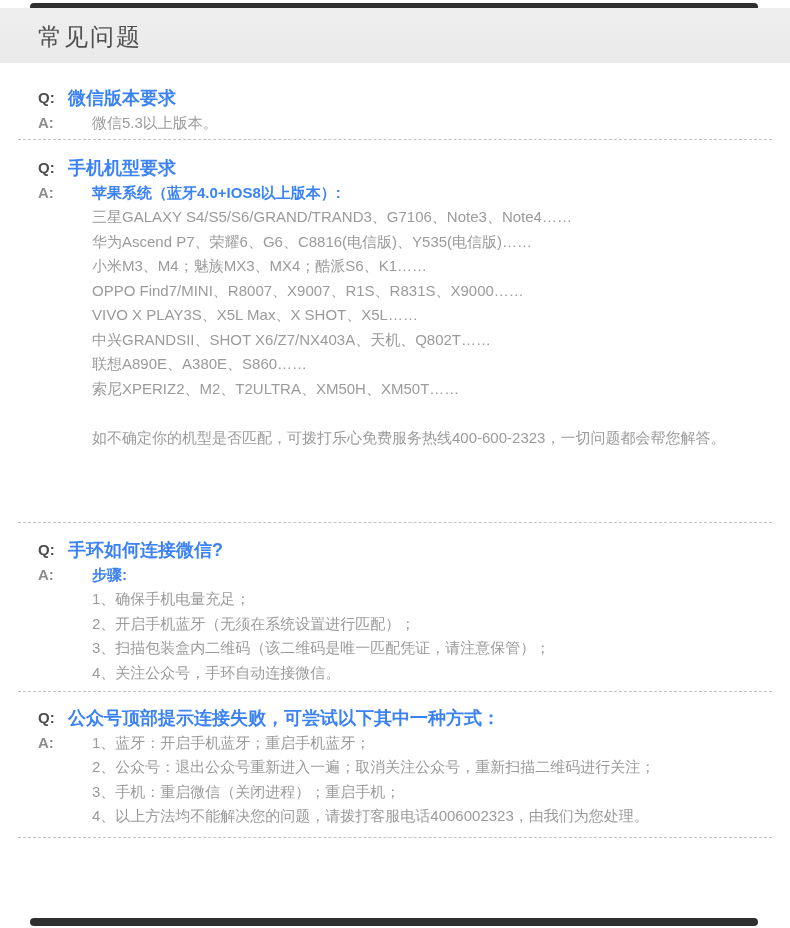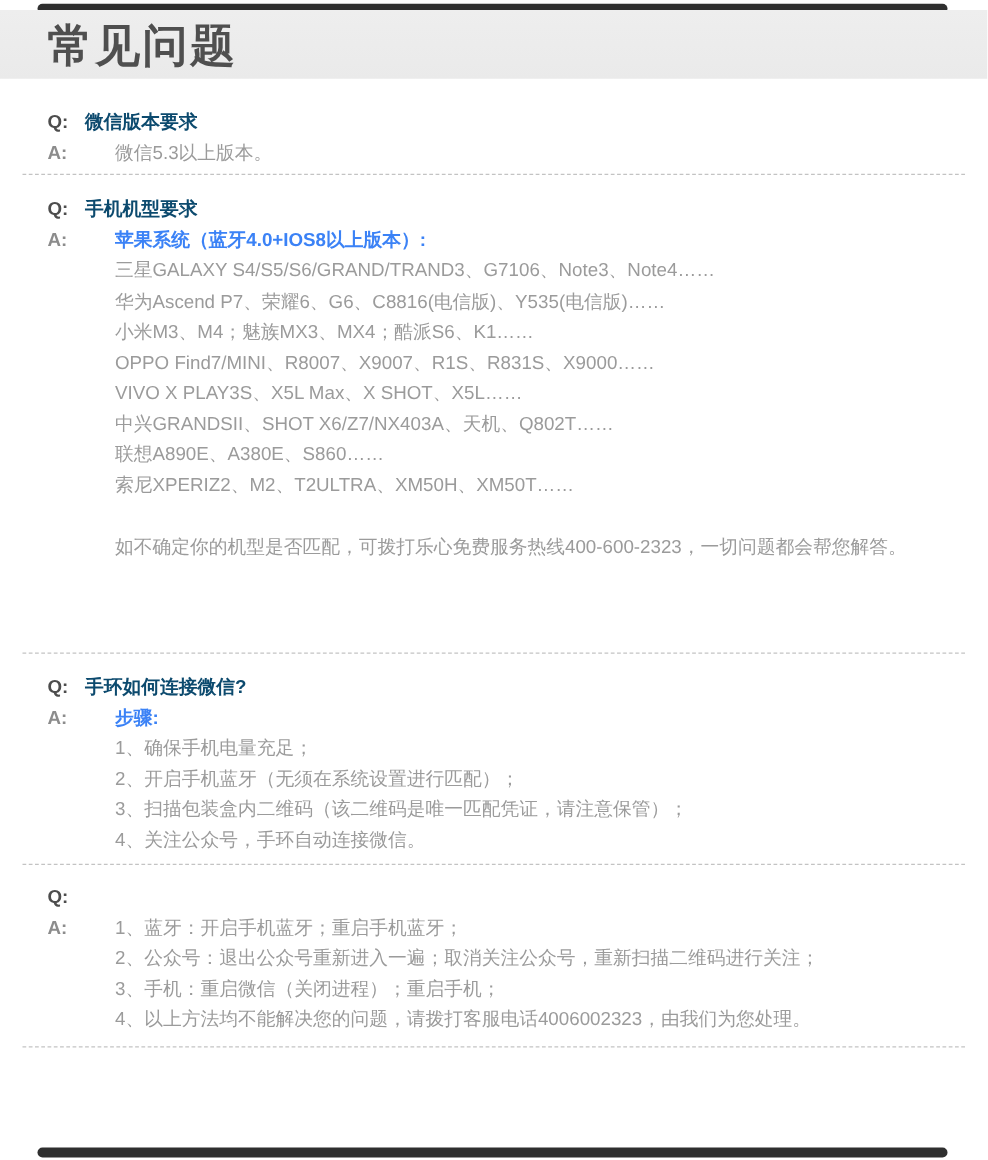--- a/index.html
+++ b/index.html
@@ -28,22 +28,22 @@
     width: 790px;
     height: 55px;
     background: linear-gradient(180deg, #eeeeee 0%, #eaeaea 100%);
   }
   .page-title {
     position: absolute;
     left: 38px;
     top: 0;
     height: 55px;
     line-height: 57px;
-    font-size: 36px;
-    font-weight: 700;
+    font-size: 24px;
+    font-weight: 400;
     letter-spacing: 2px;
     color: #4f4f4f;
   }
   .faq-section {
     position: absolute;
     left: 0;
     width: 790px;
     padding-left: 38px;
     padding-right: 10px;
   }
@@ -51,23 +51,23 @@
   .qa-label {
     flex: 0 0 30px;
     width: 30px;
     font-size: 15px;
     font-weight: bold;
     line-height: 24.5px;
   }
   .q-label { color: #4d4d4d; }
   .a-label { color: #8c8c8c; }
   .question-text {
-    font-size: 15px;
+    font-size: 18px;
     font-weight: bold;
-    color: #0c4a6e;
+    color: #3b82f6;
     line-height: 24.5px;
     white-space: nowrap;
   }
   .answer-lines { flex: 1 1 auto; min-width: 0; }
   .answer-line {
     font-size: 15px;
     color: #9b9b9b;
     line-height: 24.5px;
     white-space: nowrap;
     margin-left: 24px;
@@ -144,20 +144,21 @@
           <div class="answer-line">2、开启手机蓝牙（无须在系统设置进行匹配）；</div>
           <div class="answer-line">3、扫描包装盒内二维码（该二维码是唯一匹配凭证，请注意保管）；</div>
           <div class="answer-line">4、关注公众号，手环自动连接微信。</div>
         </div>
       </div>
     </div>
     <div class="separator" style="top: 691px;"></div>
     <div class="faq-section" style="top: 706px;">
       <div class="qa-row">
         <span class="qa-label q-label">Q:</span>
+        <div class="question-text">公众号顶部提示连接失败，可尝试以下其中一种方式：</div>
       </div>
       <div class="qa-row">
         <span class="qa-label a-label">A:</span>
         <div class="answer-lines">
           <div class="answer-line">1、蓝牙：开启手机蓝牙；重启手机蓝牙；</div>
           <div class="answer-line">2、公众号：退出公众号重新进入一遍；取消关注公众号，重新扫描二维码进行关注；</div>
           <div class="answer-line">3、手机：重启微信（关闭进程）；重启手机；</div>
           <div class="answer-line">4、以上方法均不能解决您的问题，请拨打客服电话4006002323，由我们为您处理。</div>
         </div>
       </div>

